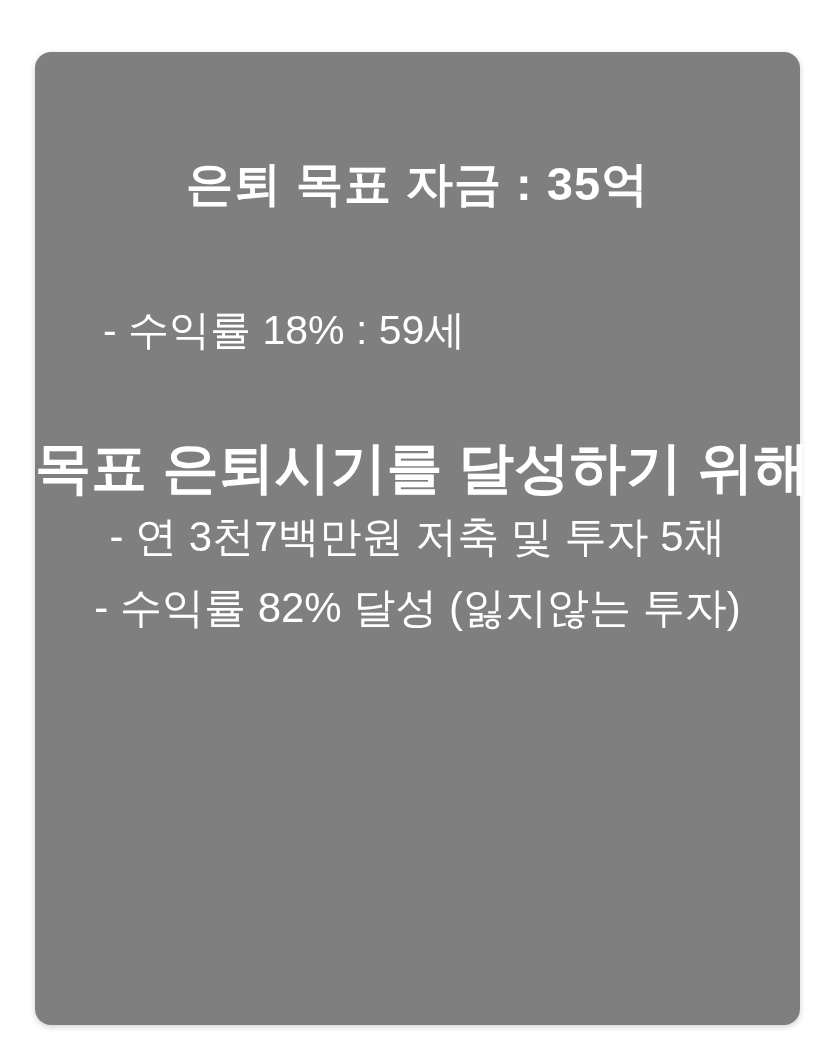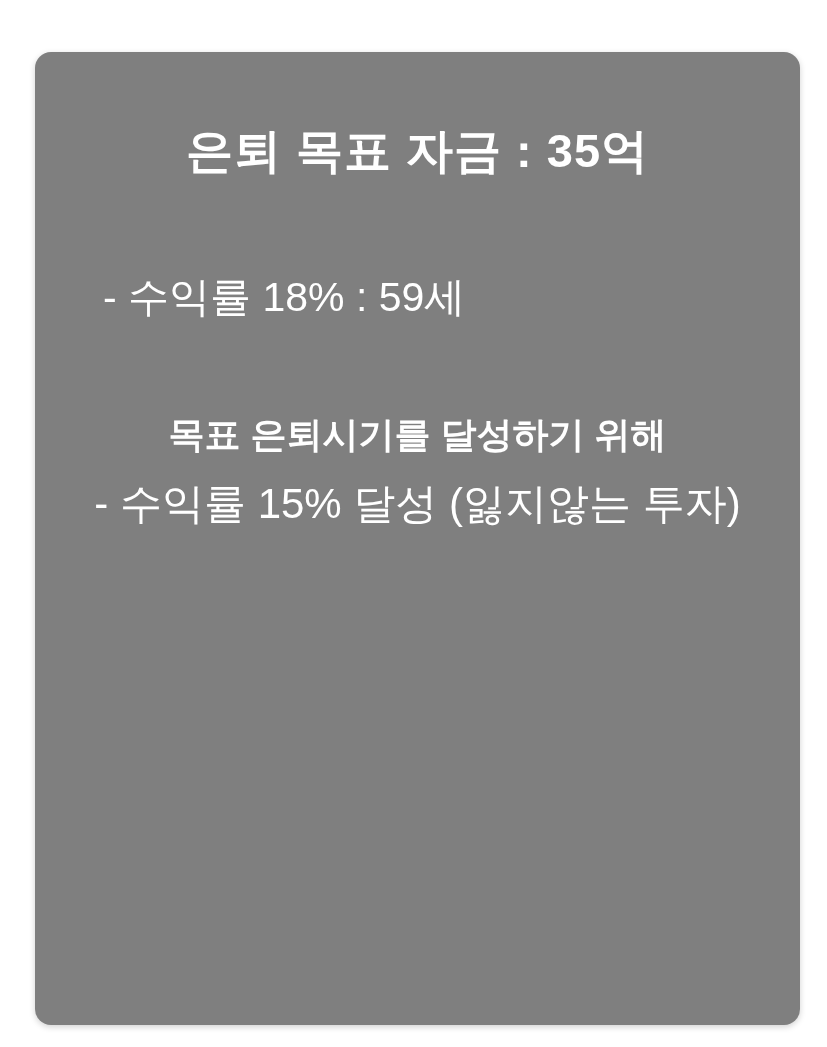--- a/index.html
+++ b/index.html
@@ -21,43 +21,42 @@
     position: absolute;
     left: 35px;
     top: 52px;
     width: 765px;
     height: 973px;
     background: #7f7f7f;
     border-radius: 16px;
     box-shadow: 0 2px 6px rgba(0,0,0,0.18);
     color: #ffffff;
     box-sizing: border-box;
-    padding-top: 68px;
+    padding-top: 101px;
   }
   .card-title {
     text-align: center;
     font-size: 47px;
     font-weight: bold;
     line-height: 62px;
     letter-spacing: 1px;
     white-space: pre;
   }
   .scenario-list {
     margin-top: 82px;
     padding-left: 68px;
   }
   .scenario-line {
     font-size: 41px;
     line-height: 66px;
     white-space: pre;
   }
   .plan-heading {
     margin-top: 72px;
-    text-align: center;
-    font-size: 36px;
+    font-size: 56px;
     font-weight: bold;
     line-height: 66px;
     white-space: pre;
   }
   .plan-item {
     text-align: center;
     font-size: 42px;
     line-height: 71px;
     white-space: pre;
   }
@@ -68,15 +67,16 @@
 <div class="page">
   <div class="card">
     <div class="card-title">은퇴 목표 자금 : 35억</div>
 
     <div class="scenario-list">
       <div class="scenario-line">- 수익률 18% : 59세</div>
     </div>
 
     <div class="plan-heading">목표 은퇴시기를 달성하기 위해</div>
 
-    <div class="plan-item">- 수익률 15% 달성 (잃지않는 투자)</div>
+    <div class="plan-item">- 연 3천7백만원 저축 및 투자 5채</div>
+    <div class="plan-item">- 수익률 82% 달성 (잃지않는 투자)</div>
   </div>
 </div>
 
 </body></html>

